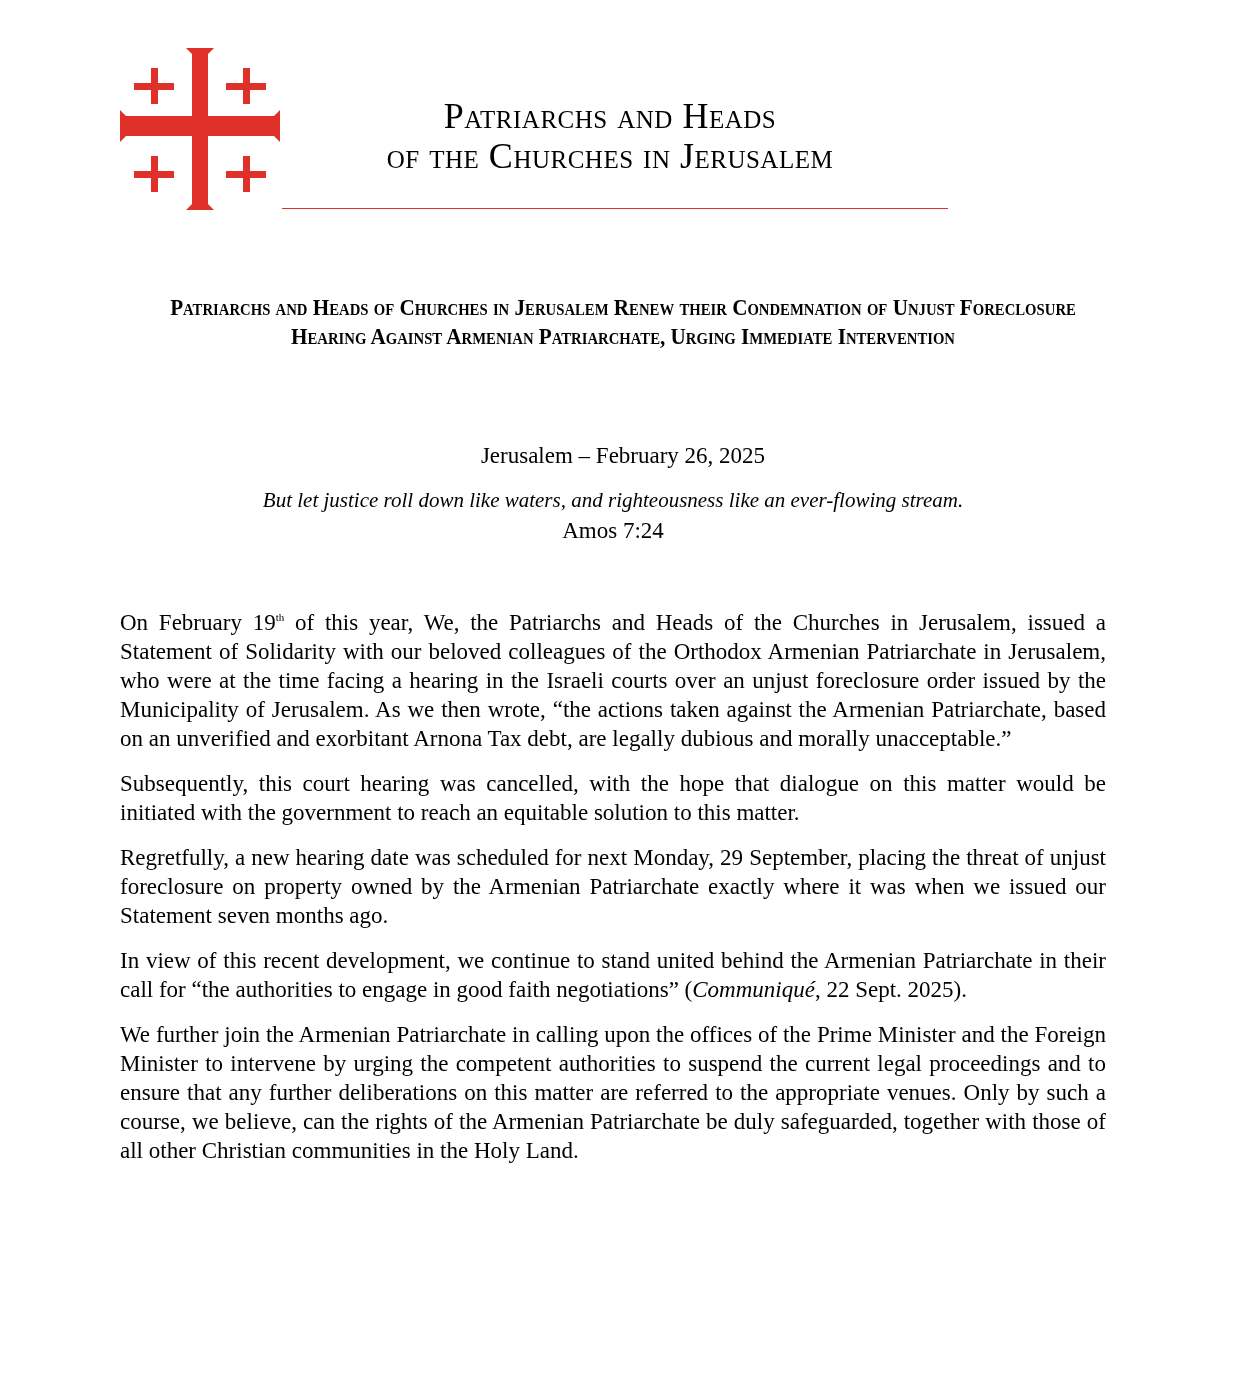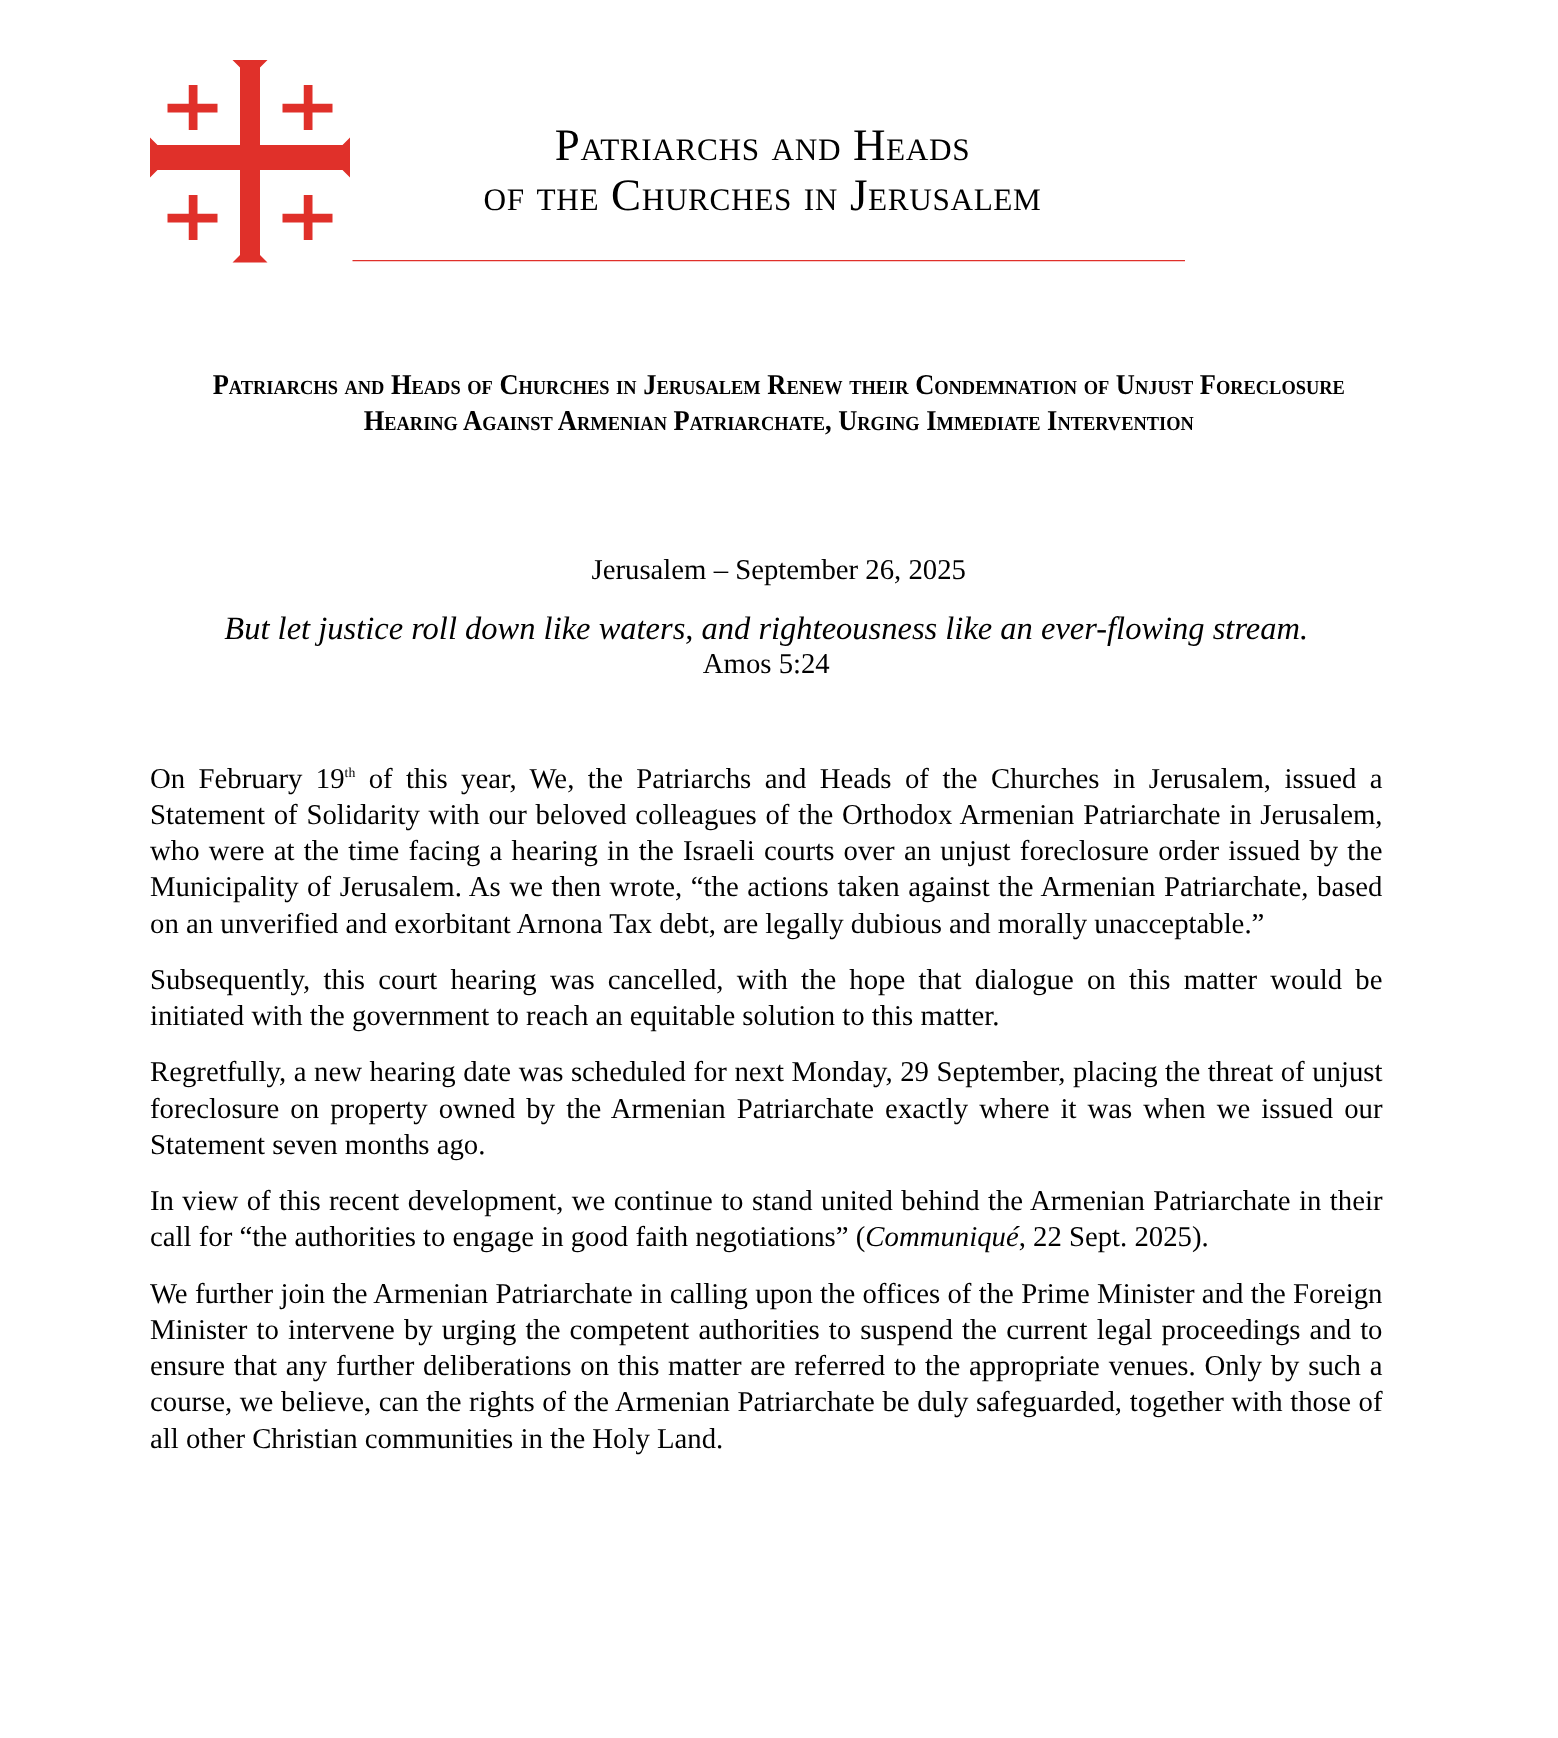--- a/index.html
+++ b/index.html
@@ -3,21 +3,21 @@
 <meta charset="utf-8">
 <style>
   html, body { margin:0; padding:0; background:#ffffff; }
   body { width:1246px; height:1390px; position:relative; overflow:hidden; font-family:"Liberation Serif", serif; color:#000; }
   .logo { position:absolute; left:118px; top:46px; width:164px; height:166px; }
   .org { position:absolute; left:300px; top:96px; width:620px; text-align:center; font-family:"Liberation Serif", serif; font-variant:small-caps; font-weight:normal; font-size:36px; line-height:40px; letter-spacing:0.5px; }
   .org .l1 { display:block; padding-left:0px; }
   .rule { position:absolute; left:282px; top:208px; width:666px; height:1px; background:#e0302a; }
   .headline { position:absolute; left:130px; top:293px; width:986px; text-align:center; font-family:"Liberation Serif", serif; font-variant:small-caps; font-weight:bold; font-size:23px; line-height:29px; transform:scaleX(0.92); transform-origin:center top; }
   .dateline { position:absolute; left:0; width:1246px; top:443px; text-align:center; font-size:23px; }
-  .quote { position:absolute; left:0; width:1226px; top:488px; text-align:center; font-size:26px; font-style:italic; }
+  .quote { position:absolute; left:0; width:1226px; top:488px; text-align:center; font-size:21px; font-style:italic; }
   .cite { position:absolute; left:0; width:1226px; top:518px; text-align:center; font-size:23px; }
   .body { position:absolute; left:120px; top:608px; width:986px; font-size:23px; line-height:29px; text-align:justify; }
   .body p { margin:0 0 16px 0; }
   sup { font-size:11px; line-height:0; vertical-align:super; }
   .sign { margin-top:2px; }
 </style>
 </head>
 <body>
 
 <div class="logo">
@@ -47,23 +47,23 @@
 </div>
 
 <div class="org">
   <span class="l1">Patriarchs and Heads</span>
   <span class="l1">of the Churches in Jerusalem</span>
 </div>
 <div class="rule"></div>
 
 <div class="headline">Patriarchs and Heads of Churches in Jerusalem Renew their Condemnation of Unjust Foreclosure Hearing Against Armenian Patriarchate, Urging Immediate Intervention</div>
 
-<div class="dateline">Jerusalem – September 26, 2025</div>
+<div class="dateline">Jerusalem – February 26, 2025</div>
 <div class="quote">But let justice roll down like waters, and righteousness like an ever-flowing stream.</div>
-<div class="cite">Amos 5:24</div>
+<div class="cite">Amos 7:24</div>
 
 <div class="body">
   <p><span>On February 19</span><sup>th</sup><span> of this year, We, the Patriarchs and Heads of the Churches in Jerusalem, issued a Statement of Solidarity with our beloved colleagues of the Orthodox Armenian Patriarchate in Jerusalem, who were at the time facing a hearing in the Israeli courts over an unjust foreclosure order issued by the Municipality of Jerusalem. As we then wrote, “the actions taken against the Armenian Patriarchate, based on an unverified and exorbitant Arnona Tax debt, are legally dubious and morally unacceptable.”</span></p>
   <p>Subsequently, this court hearing was cancelled, with the hope that dialogue on this matter would be initiated with the government to reach an equitable solution to this matter.</p>
   <p>Regretfully, a new hearing date was scheduled for next Monday, 29 September, placing the threat of unjust foreclosure on property owned by the Armenian Patriarchate exactly where it was when we issued our Statement seven months ago.</p>
   <p><span>In view of this recent development, we continue to stand united behind the Armenian Patriarchate in their call for “the authorities to engage in good faith negotiations” (</span><i>Communiqué</i><span>, 22 Sept. 2025).</span></p>
   <p>We further join the Armenian Patriarchate in calling upon the offices of the Prime Minister and the Foreign Minister to intervene by urging the competent authorities to suspend the current legal proceedings and to ensure that any further deliberations on this matter are referred to the appropriate venues. Only by such a course, we believe, can the rights of the Armenian Patriarchate be duly safeguarded, together with those of all other Christian communities in the Holy Land.</p>
 </div>
 
 </body></html>

